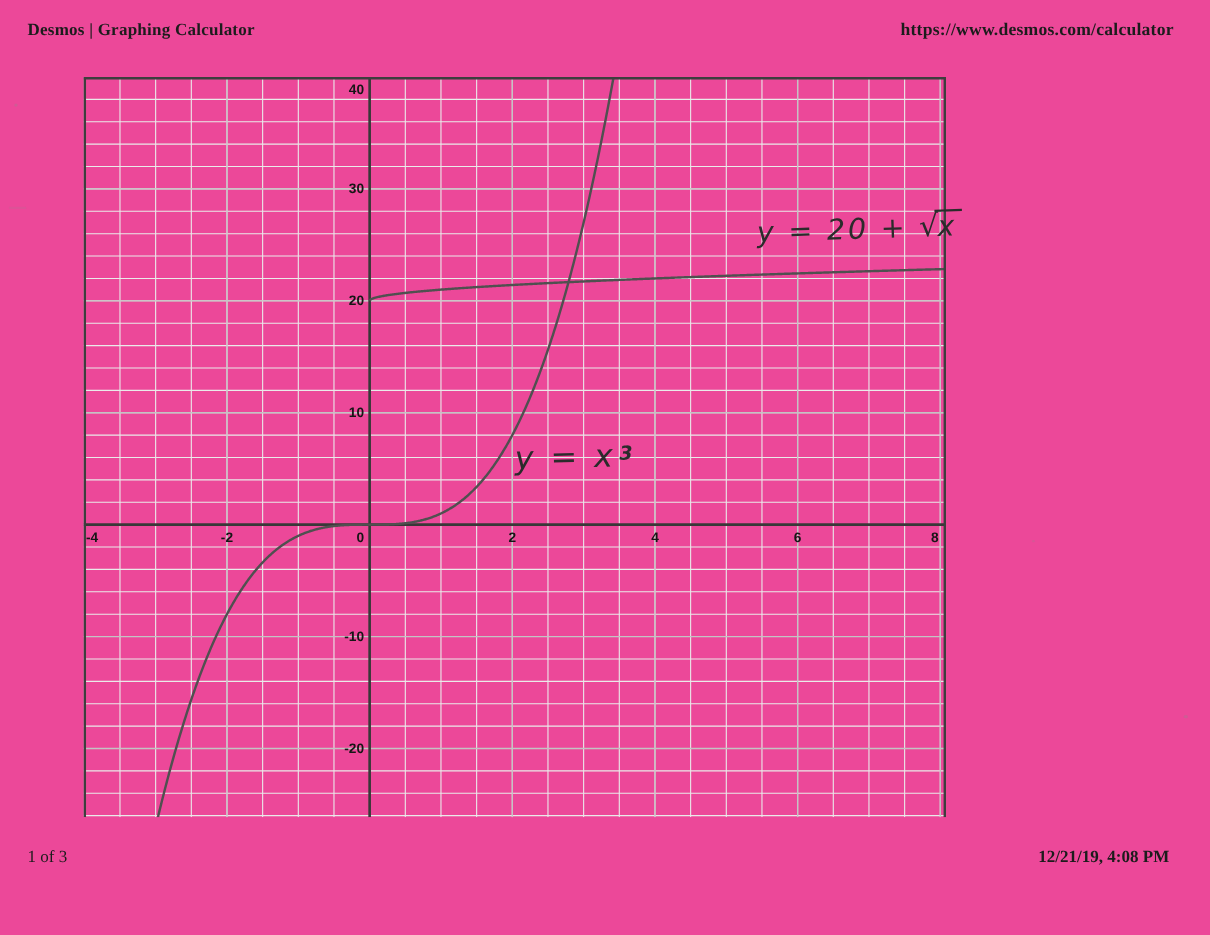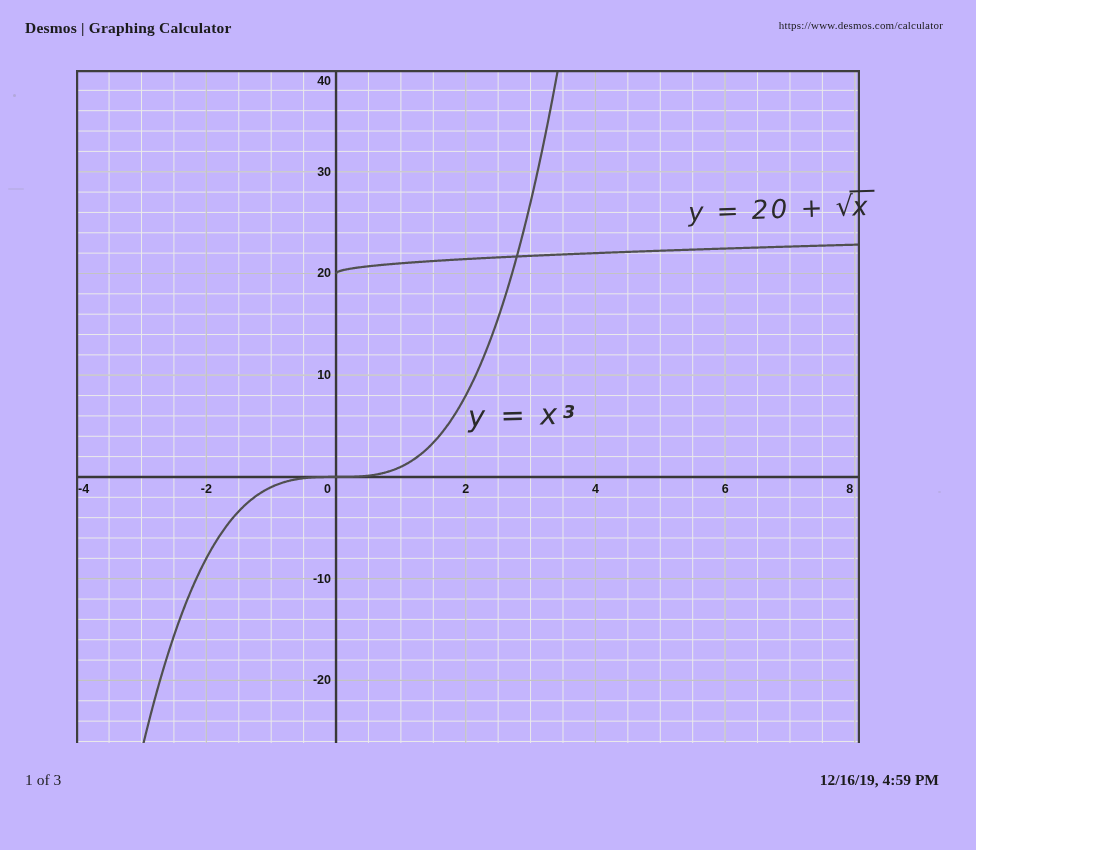--- a/index.html
+++ b/index.html
@@ -1,19 +1,19 @@
 <!DOCTYPE html>
 <html><head>
 <meta charset="utf-8">
 <style>
   html,body{margin:0;padding:0;background:#ffffff;}
-  .page{position:relative;width:976px;height:850px;background:#c4b5fd;overflow:hidden;
+  .page{position:relative;width:1100px;height:850px;background:#ec4899;overflow:hidden;
         font-family:"Liberation Serif",serif;color:#1c1c1c;}
   .hdr-left{position:absolute;left:25px;top:19px;font-size:15.5px;font-weight:600;letter-spacing:.2px;}
-  .hdr-right{position:absolute;right:33px;top:19px;font-size:11px;font-weight:400;letter-spacing:.2px;text-align:right;}
+  .hdr-right{position:absolute;right:33px;top:19px;font-size:16px;font-weight:700;letter-spacing:.2px;text-align:right;}
   .ftr-left{position:absolute;left:25px;top:771px;font-size:15.5px;font-weight:400;}
   .ftr-right{position:absolute;right:37px;top:771px;font-size:15.5px;font-weight:600;}
   .graph{position:absolute;left:76px;top:70px;width:784px;height:673px;}
   .graph svg{display:block;}
   .annot{position:absolute;font-family:"DejaVu Sans",sans-serif;font-style:italic;color:#2b2b2b;white-space:nowrap;}
   .annot-sqrt{left:612px;top:122px;font-size:26px;letter-spacing:2.5px;transform:rotate(-2deg);}
   .annot-sqrt .radical{font-style:normal;font-size:1.06em;letter-spacing:0;}
   .annot-sqrt .radicand{display:inline-block;border-top:2.5px solid #2b2b2b;padding:1px 5px 0 2px;
                         margin-left:-3px;line-height:1.05;}
   .annot-cube{left:392px;top:328px;font-size:29px;letter-spacing:3px;transform:rotate(-1.5deg);}
@@ -138,14 +138,14 @@
 
     <div class="annot annot-cube"><span>y = x</span><span class="exp">3</span></div>
   </div>
 
   <div class="speck sp1"></div>
   <div class="speck sp2"></div>
   <div class="speck sp3"></div>
   <div class="speck sp4"></div>
 
   <span class="ftr-left">1 of 3</span>
-  <span class="ftr-right">12/16/19, 4:59 PM</span>
+  <span class="ftr-right">12/21/19, 4:08 PM</span>
 </div>
 
 </body></html>

